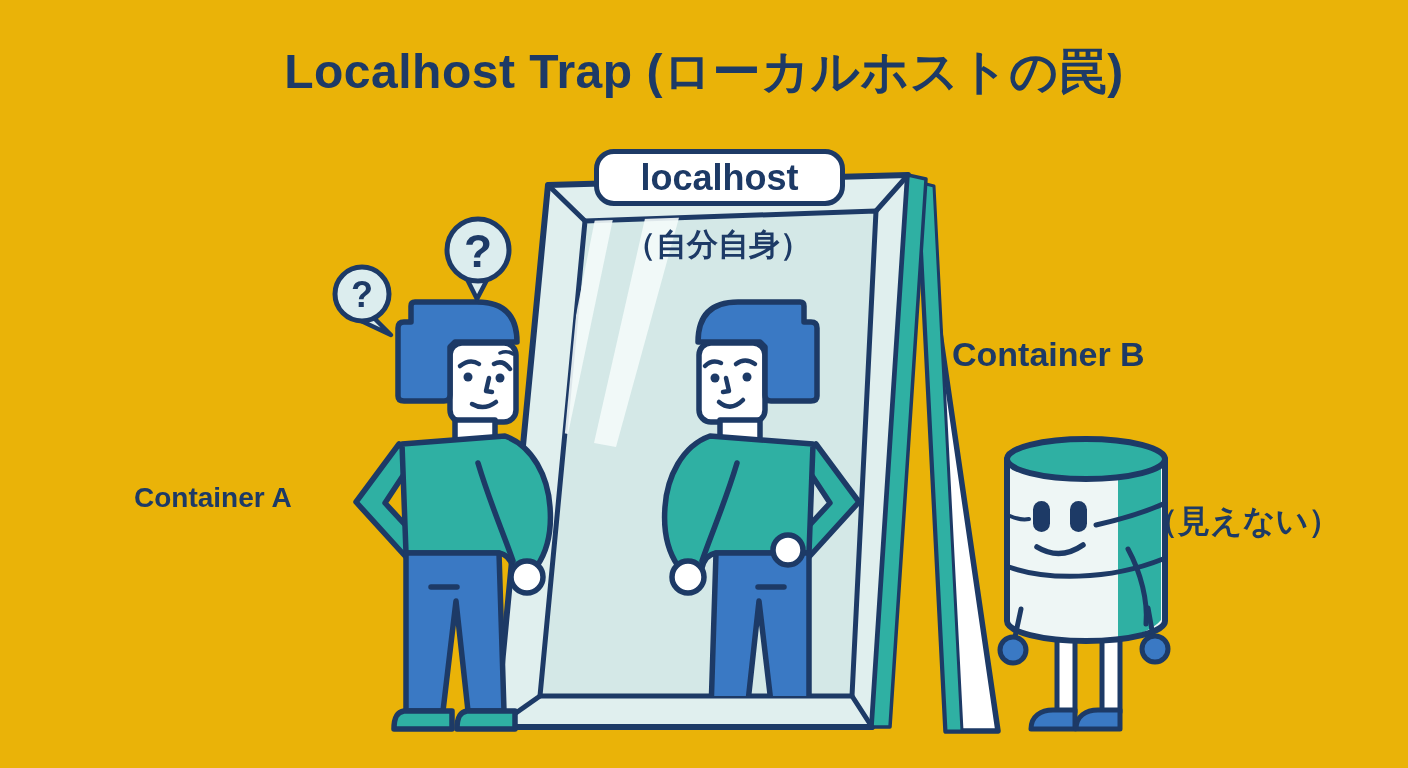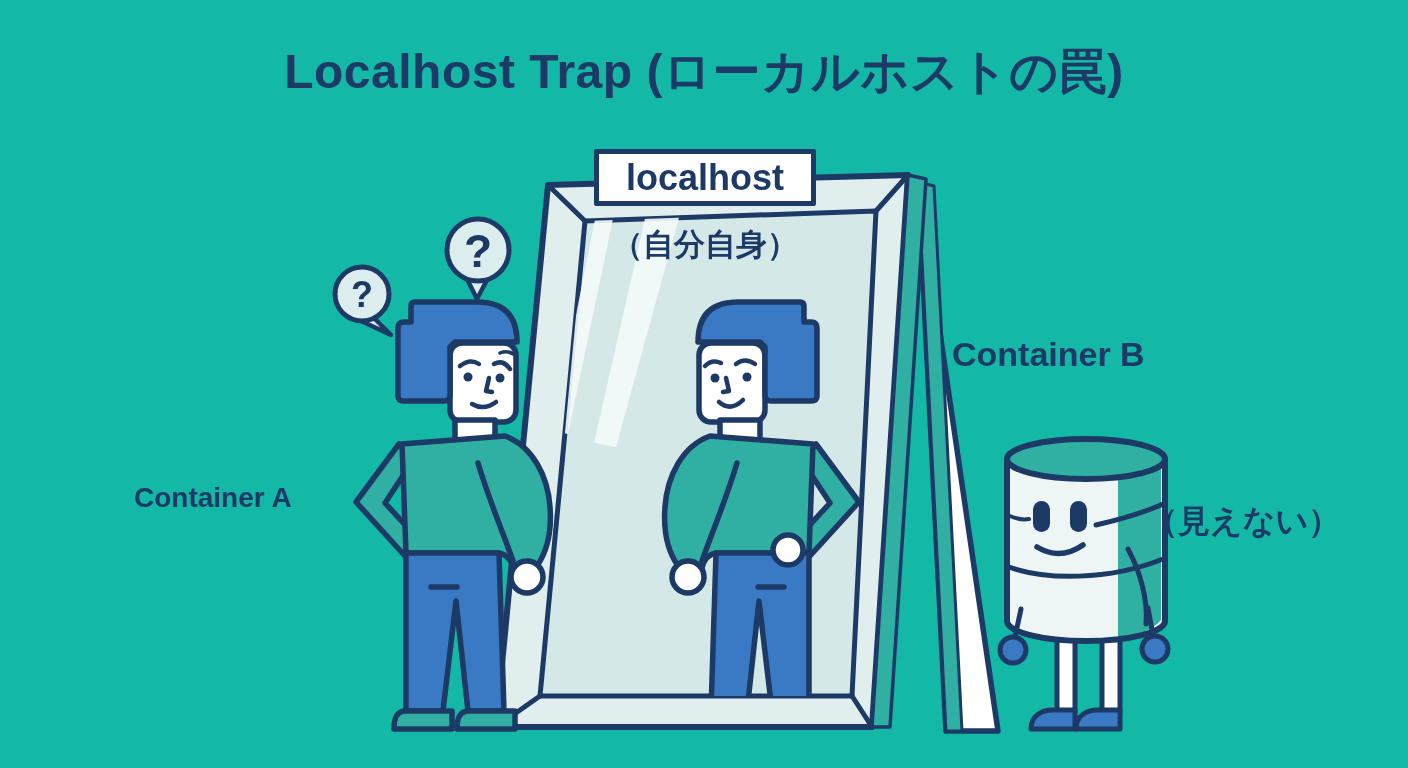--- a/index.html
+++ b/index.html
@@ -1,24 +1,24 @@
 <!DOCTYPE html>
 <html><head>
 <meta charset="utf-8">
 <style>
   html,body{margin:0;padding:0;background:#fefefe;}
   #stage{position:relative;width:1408px;height:768px;overflow:hidden;
-         font-family:"Liberation Sans","DejaVu Sans",sans-serif;background:#14b8a6;}
+         font-family:"Liberation Sans","DejaVu Sans",sans-serif;background:#eab308;}
   #art{position:absolute;left:0;top:0;width:1408px;height:768px;}
   .txt{position:absolute;color:#1d3a66;font-weight:bold;line-height:1.15;white-space:nowrap;}
   .title{left:0;right:0;top:44px;text-align:center;font-size:48px;letter-spacing:.5px;}
-  .localhost-box{left:594px;top:149px;width:222px;height:57px;background:#ffffff;
-                 border:5px solid #1d3a66;border-radius:2px;display:flex;align-items:center;
+  .localhost-box{left:594px;top:149px;width:251px;height:57px;background:#ffffff;
+                 border:5px solid #1d3a66;border-radius:20px;display:flex;align-items:center;
                  justify-content:center;font-size:36px;box-sizing:border-box;}
-  .jibun{left:585px;top:227px;width:240px;text-align:center;font-size:31px;}
+  .jibun{left:585px;top:227px;width:240px;text-align:center;font-size:31px;padding-left:13px;}
   .container-a{left:134px;top:482px;font-size:28px;}
   .container-b{left:952px;top:334px;width:282px;text-align:left;font-size:34px;line-height:1.22;}
   .mienai{left:1146px;top:503px;font-size:32px;}
   .qmark{width:50px;text-align:center;color:#1d3a66;font-weight:bold;}
   .q-small{left:337px;top:274px;font-size:36px;}
   .q-large{left:453px;top:225px;font-size:46px;}
 </style>
 </head>
 <body>
 

